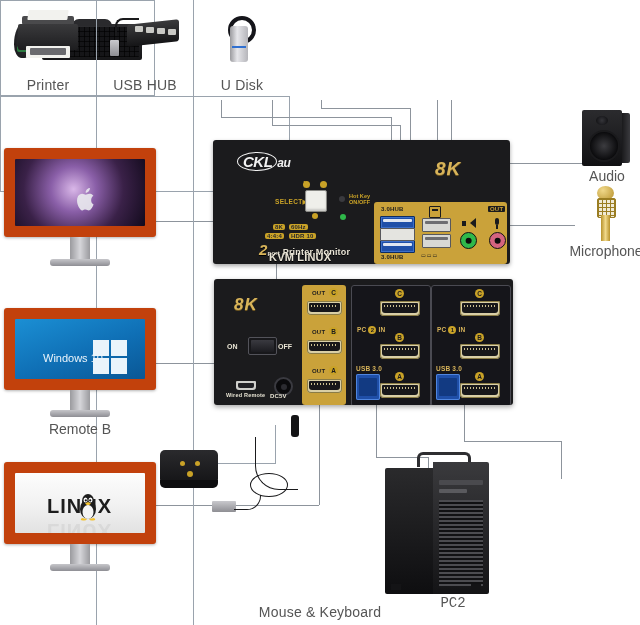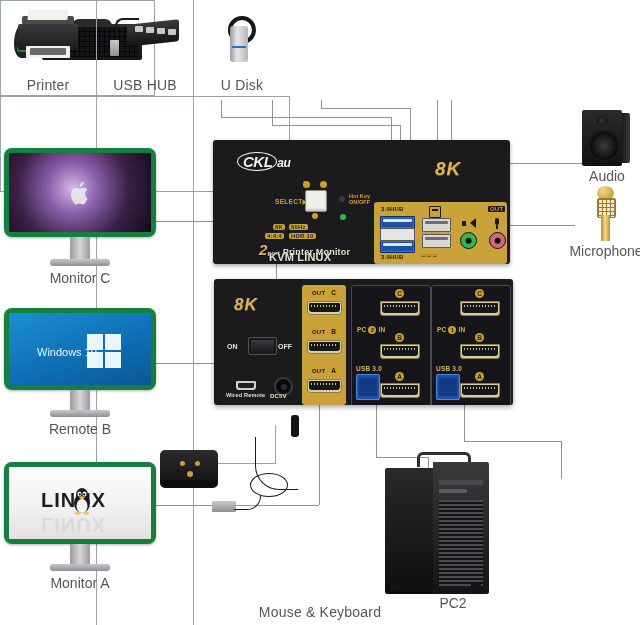--- a/index.html
+++ b/index.html
@@ -83,21 +83,21 @@
                 background:linear-gradient(180deg,#3a3a40,#1c1c20);border-radius:1px;}
   .onoff{position:absolute;color:#e9e4d4;font-size:7px;font-weight:bold;}
   .dcjack{position:absolute;border-radius:50%;background:#0a0a0c;border:2px solid #3a3a40;}
   .dcjack:after{content:"";position:absolute;left:50%;top:50%;width:40%;height:40%;
                 transform:translate(-50%,-50%);background:#2b2b30;border-radius:50%;}
   .microusb{position:absolute;background:#cfcfcb;border-radius:1px 1px 3px 3px;}
   .microusb:after{content:"";position:absolute;left:2px;right:2px;top:2px;bottom:2px;
                   background:#202024;border-radius:1px 1px 2px 2px;}
 
   
-  .mon-frame{position:absolute;background:#15803d;border-radius:8px;padding:5px;box-sizing:border-box;
+  .mon-frame{position:absolute;background:#c2410c;border-radius:3px;padding:11px;box-sizing:border-box;
              box-shadow:0 1px 3px rgba(0,0,0,.3);}
   .mon-screen{width:100%;height:100%;border-radius:1px;overflow:hidden;position:relative;}
   .mon-neck{position:absolute;background:linear-gradient(90deg,#9a9a9e,#d6d6da,#9a9a9e);}
   .mon-base{position:absolute;background:linear-gradient(180deg,#c6c6ca,#8e8e94);border-radius:3px;}
 
   .scr-c{width:100%;height:100%;background:
       radial-gradient(circle at 45% 45%, #d9b7e8 0%, #8a5fa8 28%, #3a2148 62%, #120a1c 100%);}
   .scr-b{width:100%;height:100%;background:linear-gradient(160deg,#1b8fd4 0%,#0f6fb5 55%,#0a5795 100%);}
   .scr-a{width:100%;height:100%;background:linear-gradient(180deg,#fdfdfd 0%,#f1f1f1 55%,#e2e2e2 100%);}
   .winlogo{position:absolute;display:grid;grid-template-columns:1fr 1fr;grid-template-rows:1fr 1fr;gap:2px;}
@@ -128,21 +128,21 @@
             background-blend-mode:multiply;border-radius:1px;}
   .speaker{position:absolute;background:linear-gradient(180deg,#2b2b2e,#111113);border-radius:2px;}
   .spk-cone{position:absolute;border-radius:50%;background:radial-gradient(circle,#3c3c40,#0b0b0d 70%);
             border:2px solid #1a1a1c;}
   .spk-tweet{position:absolute;border-radius:50%;background:radial-gradient(circle,#35353a,#0b0b0d);}
   .mic-head{position:absolute;border-radius:50%;background:radial-gradient(circle at 35% 30%,#f0d88a,#b8922c);}
   .mic-grid{position:absolute;background:#f0ead6;border:1px solid #9a7d22;border-radius:2px;
             background-image:repeating-linear-gradient(90deg,#9a7d22 0 1px,transparent 1px 4px),
                              repeating-linear-gradient(180deg,#9a7d22 0 1px,transparent 1px 4px);}
   .mic-stem{position:absolute;background:linear-gradient(90deg,#b8922c,#f0d88a,#b8922c);}
-  .pc-tower{position:absolute;}
+  .pc-tower{position:absolute;font-family:Liberation Mono, monospace;}
   .pc-side{position:absolute;background:linear-gradient(180deg,#2a2a2c,#0e0e10);border-radius:2px 0 0 2px;}
   .pc-front{position:absolute;background:linear-gradient(180deg,#3a3a3d,#141416);border-radius:0 2px 2px 0;}
   .pc-vents{position:absolute;background:repeating-linear-gradient(180deg,#4c4c50 0 2px,#111113 2px 4px);}
   .pc-handle{position:absolute;border:3px solid #2e2e31;border-bottom:none;border-radius:6px 6px 0 0;}
   .pc-drive{position:absolute;background:#4a4a4e;border-radius:1px;}
   .remote{position:absolute;background:linear-gradient(180deg,#2a2a2d,#141416);border-radius:5px;}
   .remote-btn{position:absolute;background:#c9a227;border-radius:50%;}
   .cable{position:absolute;border:1.5px solid #1a1a1c;background:transparent;}
   .usbplug{position:absolute;background:linear-gradient(180deg,#c9c9cd,#8e8e93);border-radius:1px;}
 </style>
@@ -404,21 +404,20 @@
       <div class="mon-screen">
         <div class="scr-c"></div>
         <svg class="applelogo" style="left:62px;top:28px;" viewBox="0 0 20 24">
           <path d="M14.2 12.6c0-2.6 2.1-3.8 2.2-3.9-1.2-1.8-3.1-2-3.8-2-1.6-.2-3.1 1-3.9 1-.8 0-2.1-1-3.4-1-1.8 0-3.4 1-4.3 2.6C-.9 12.6.3 17.7 2 20.5c.9 1.4 1.9 2.9 3.2 2.9 1.3-.1 1.8-.8 3.3-.8s2 .8 3.4.8c1.4 0 2.3-1.4 3.2-2.8 1-1.6 1.4-3.1 1.4-3.2-.1 0-2.7-1-2.3-4.8z" fill="#e8e8ee" opacity=".92"></path>
           <path d="M11.8 4.3c.7-.9 1.2-2.1 1-3.3-1 0-2.3.7-3 1.6-.7.8-1.3 2-1.1 3.2 1.1.1 2.3-.6 3.1-1.5z" fill="#e8e8ee" opacity=".92"></path>
         </svg>
       </div>
     </div>
     <div class="mon-neck" style="left:66px;top:89px;width:20px;height:22px;"></div>
     <div class="mon-base" style="left:46px;top:111px;width:60px;height:7px;"></div>
-    <div class="dev-label" style="position:absolute;left:0;right:0;top:122px;">Monitor C</div>
   </div>
 
   <div class="abs" style="left:4px;top:308px;width:152px;height:130px;">
     <div class="mon-frame" style="left:0;top:0;width:152px;height:82px;">
       <div class="mon-screen">
         <div class="scr-b"></div>
         <div class="winlogo" style="left:78px;top:21px;width:34px;height:34px;">
           <i></i>
             <i></i>
             <i></i>
@@ -447,21 +446,20 @@
           <circle cx="13.2" cy="7.4" r="1.1" fill="#111"></circle>
           <path d="M8 10.5 L11 13 L14 10.5 L11 9 Z" fill="#f2c12e"></path>
           <ellipse cx="11" cy="19" rx="5.5" ry="7" fill="#f4f4f4"></ellipse>
           <path d="M5 25 q-3 2 1 2.5 q3 .5 4-1.5z" fill="#f2c12e"></path>
           <path d="M17 25 q3 2 -1 2.5 q-3 .5 -4-1.5z" fill="#f2c12e"></path>
         </svg>
       </div>
     </div>
     <div class="mon-neck" style="left:66px;top:82px;width:20px;height:20px;"></div>
     <div class="mon-base" style="left:46px;top:102px;width:60px;height:7px;"></div>
-    <div class="dev-label" style="position:absolute;left:0;right:0;top:113px;">Monitor A</div>
   </div>
 
   <div class="abs" style="left:155px;top:425px;width:180px;height:95px;">
     <div class="remote" style="left:5px;top:25px;width:58px;height:34px;"></div>
     <div class="remote-btn" style="left:25px;top:36px;width:5px;height:5px;"></div>
     <div class="remote-btn" style="left:40px;top:36px;width:5px;height:5px;"></div>
     <div class="remote-btn" style="left:32px;top:46px;width:6px;height:6px;"></div>
     <div class="abs" style="left:5px;top:55px;width:58px;height:8px;background:#0d0d0f;border-radius:0 0 5px 5px;"></div>
 
     <div class="ln" style="left:63px;top:38px;width:58px;height:1px;background:#9aa3ad;"></div>

